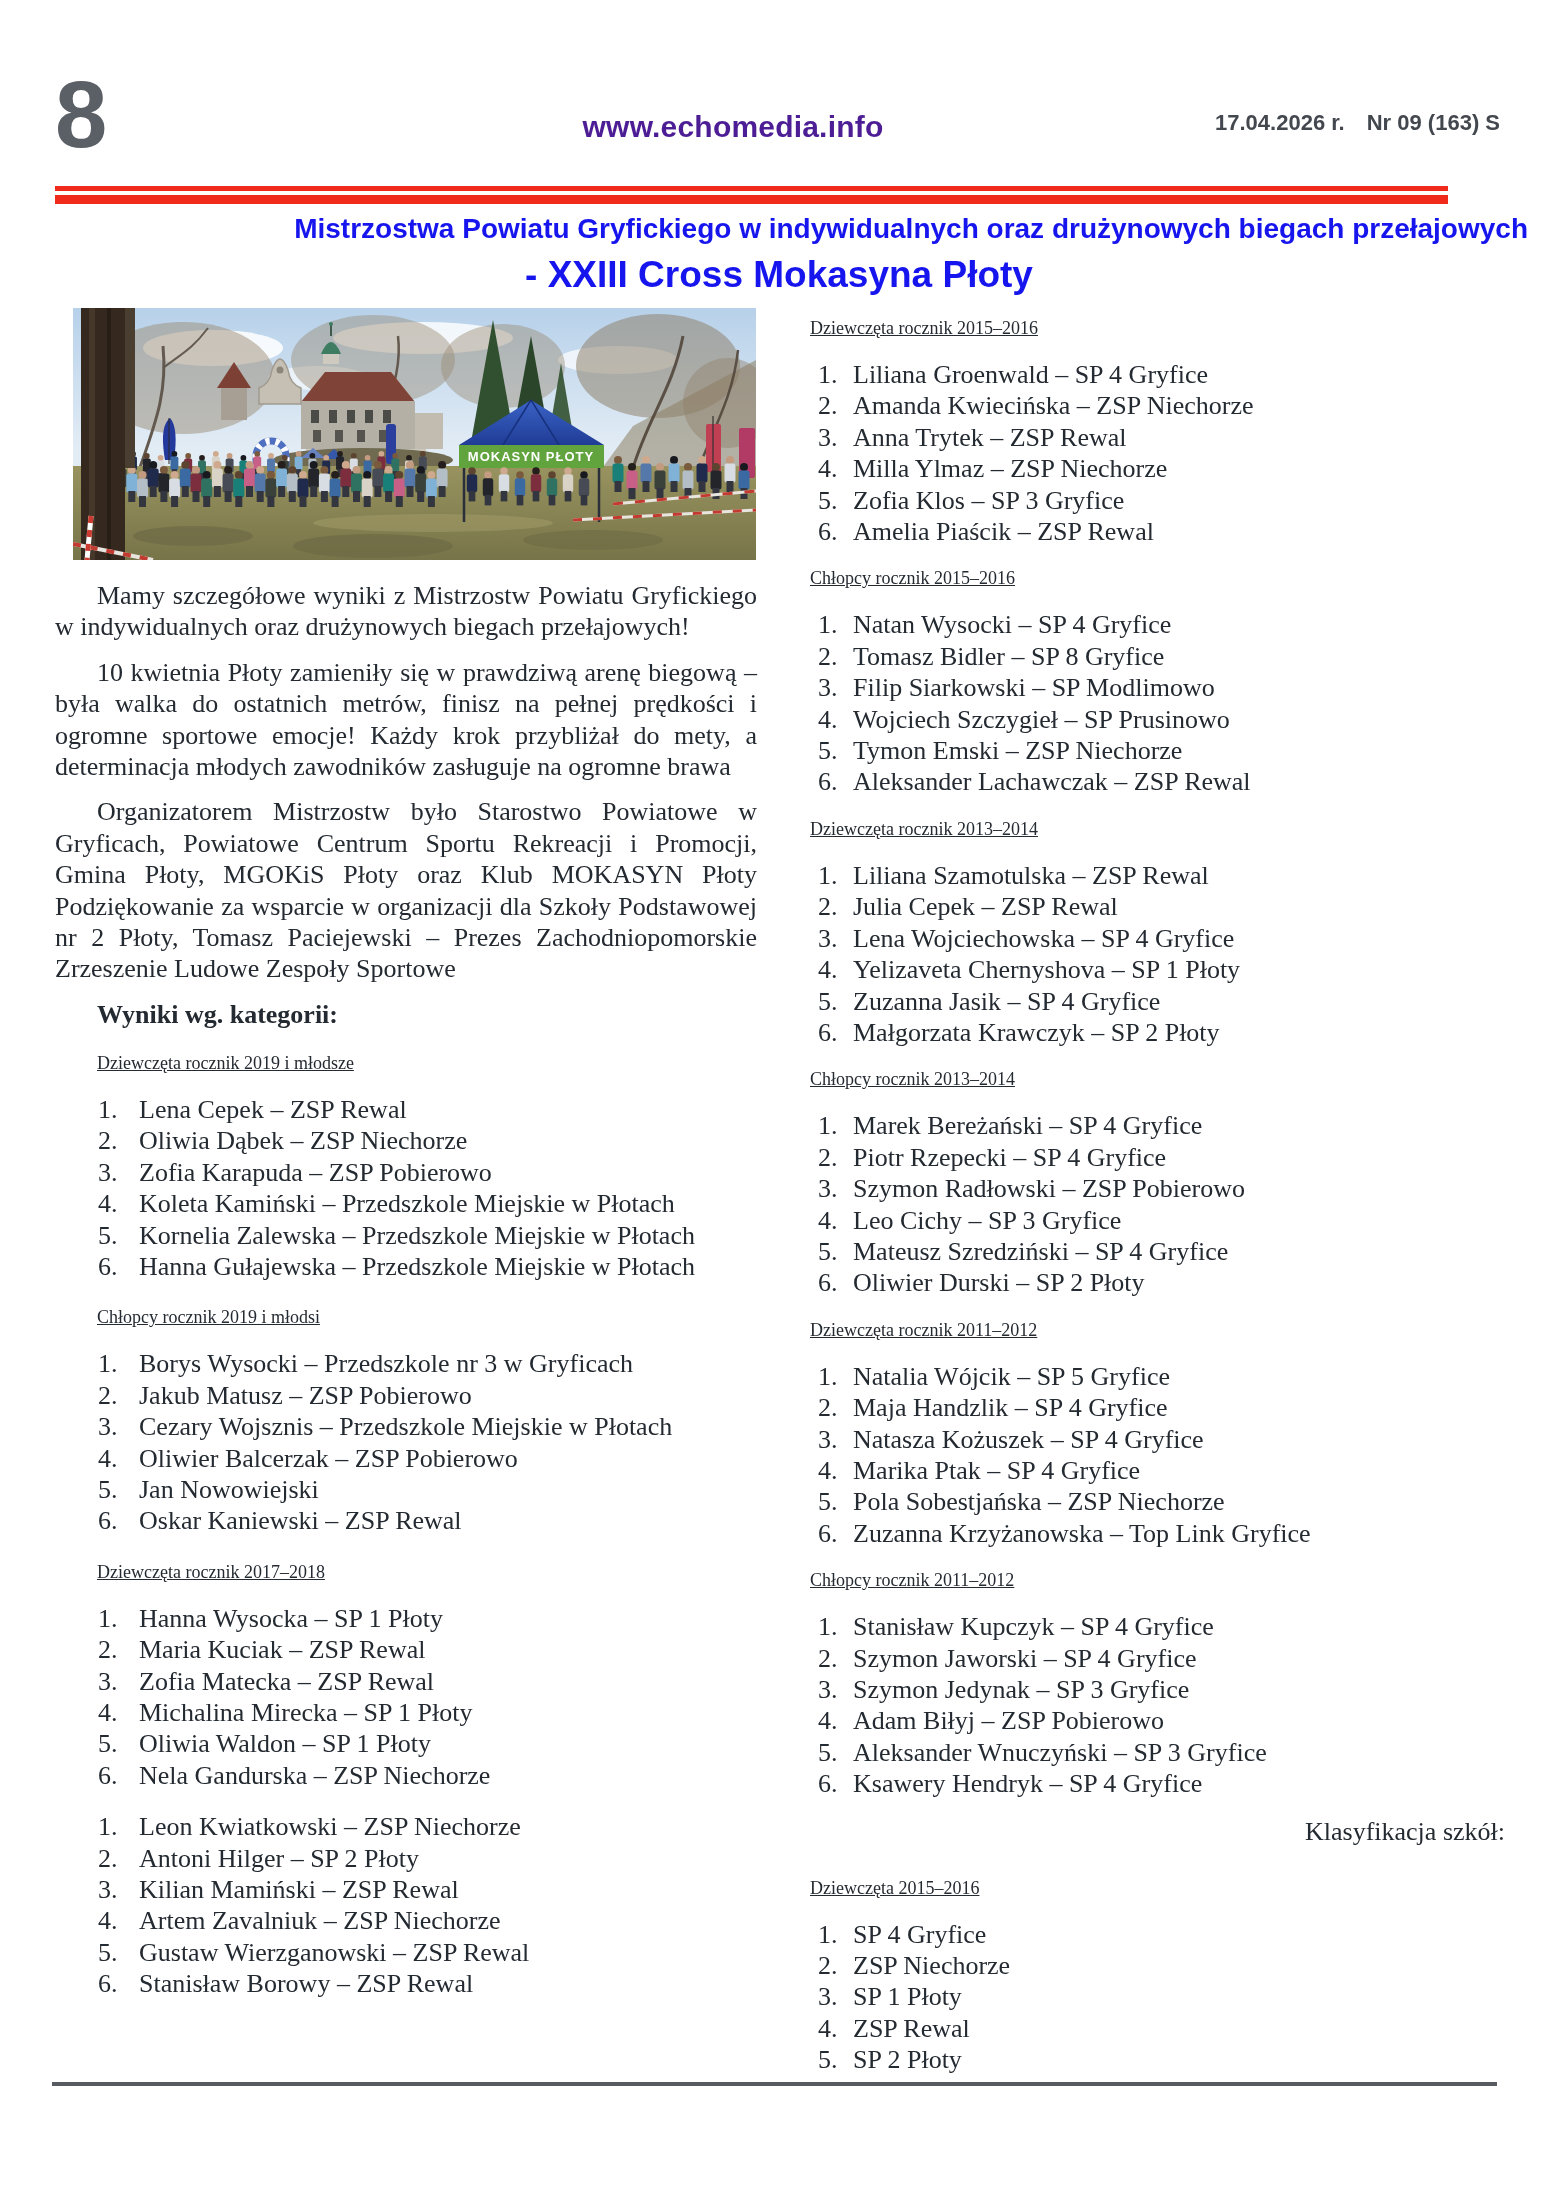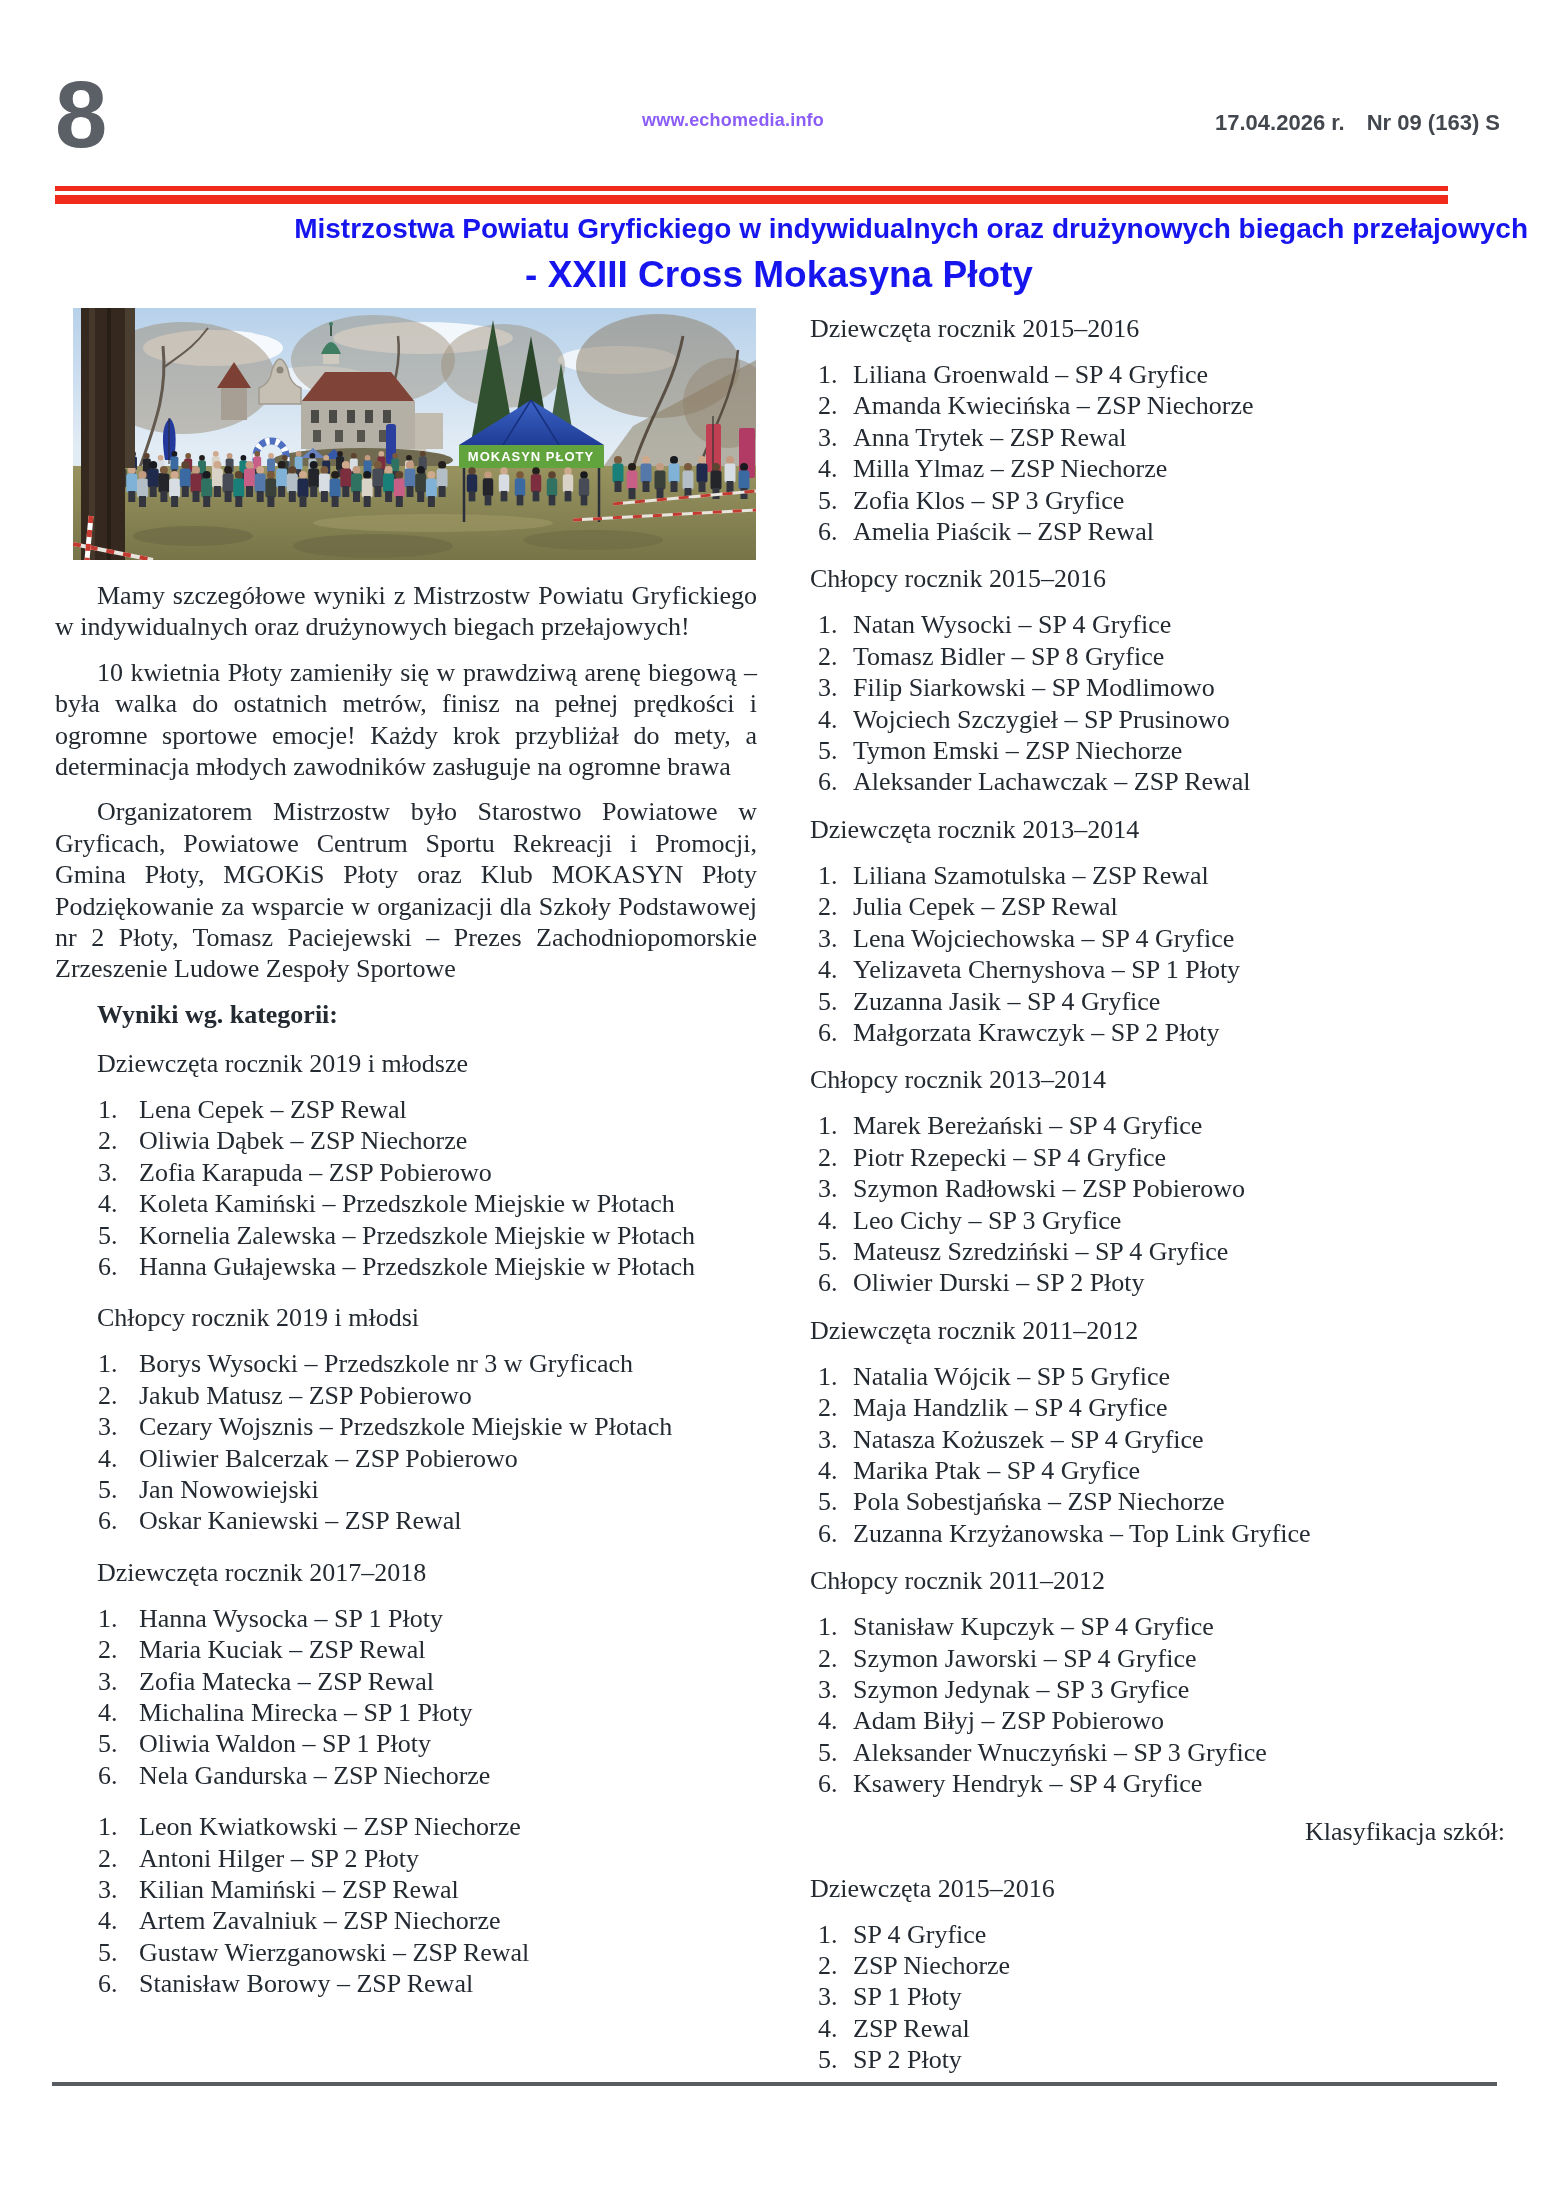--- a/index.html
+++ b/index.html
@@ -10,21 +10,21 @@
   
   .hdr{position:absolute;top:0;left:55px;right:58px;height:200px;}
   .page-number{
     position:absolute;top:68px;left:0;
     font-family:"Liberation Sans","DejaVu Sans",sans-serif;
     font-weight:bold;font-size:94px;line-height:1;color:#5b5f66;
   }
   .site{
     position:absolute;top:110px;left:453px;width:450px;text-align:center;
     font-family:"Liberation Sans","DejaVu Sans",sans-serif;
-    font-weight:bold;font-size:18px;color:#8b5cf6;letter-spacing:.2px;
+    font-weight:bold;font-size:30px;color:#4c1d95;letter-spacing:.2px;
   }
   .issue-info{
     position:absolute;top:110px;right:0;display:flex;gap:22px;
     font-family:"Liberation Sans","DejaVu Sans",sans-serif;
     font-weight:bold;font-size:22px;color:#43474e;
   }
   .rule-red{
     position:absolute;top:186px;left:55px;width:1393px;height:4px;
     border-top:5px solid #f02b1b;border-bottom:9px solid #f02b1b;
     box-sizing:content-box;background:#ffffff;
@@ -42,21 +42,21 @@
   .photo svg{display:block;width:683px;height:252px;}
   .para{
     margin:0 0 14px 0;font-size:26px;line-height:31.4px;
     text-align:justify;text-indent:42px;
   }
   .results-heading{
     margin:4px 0 18px 0;font-size:26px;line-height:31px;
     font-weight:bold;text-indent:42px;
   }
   .result-category{margin:0;}
-  .category-title{margin:0 0 15px 0;font-size:26px;line-height:31px;}
+  .category-title{margin:0 0 15px 0;font-size:18px;line-height:31px;text-decoration:underline;}
   .col-left  .category-title{padding-left:42px;}
   .col-right .category-title{padding-left:20px;}
   .result-list{list-style:none;margin:0 0 16px 0;padding:0;}
   .col-left  .result-list{margin-bottom:20px;}
   .result-list li{position:relative;font-size:26px;line-height:31.4px;}
   .col-left  .result-list li{padding-left:84px;}
   .col-right .result-list li{padding-left:63px;}
   .result-list .num{position:absolute;}
   .col-left  .result-list .num{left:43px;}
   .col-right .result-list .num{left:28px;}

